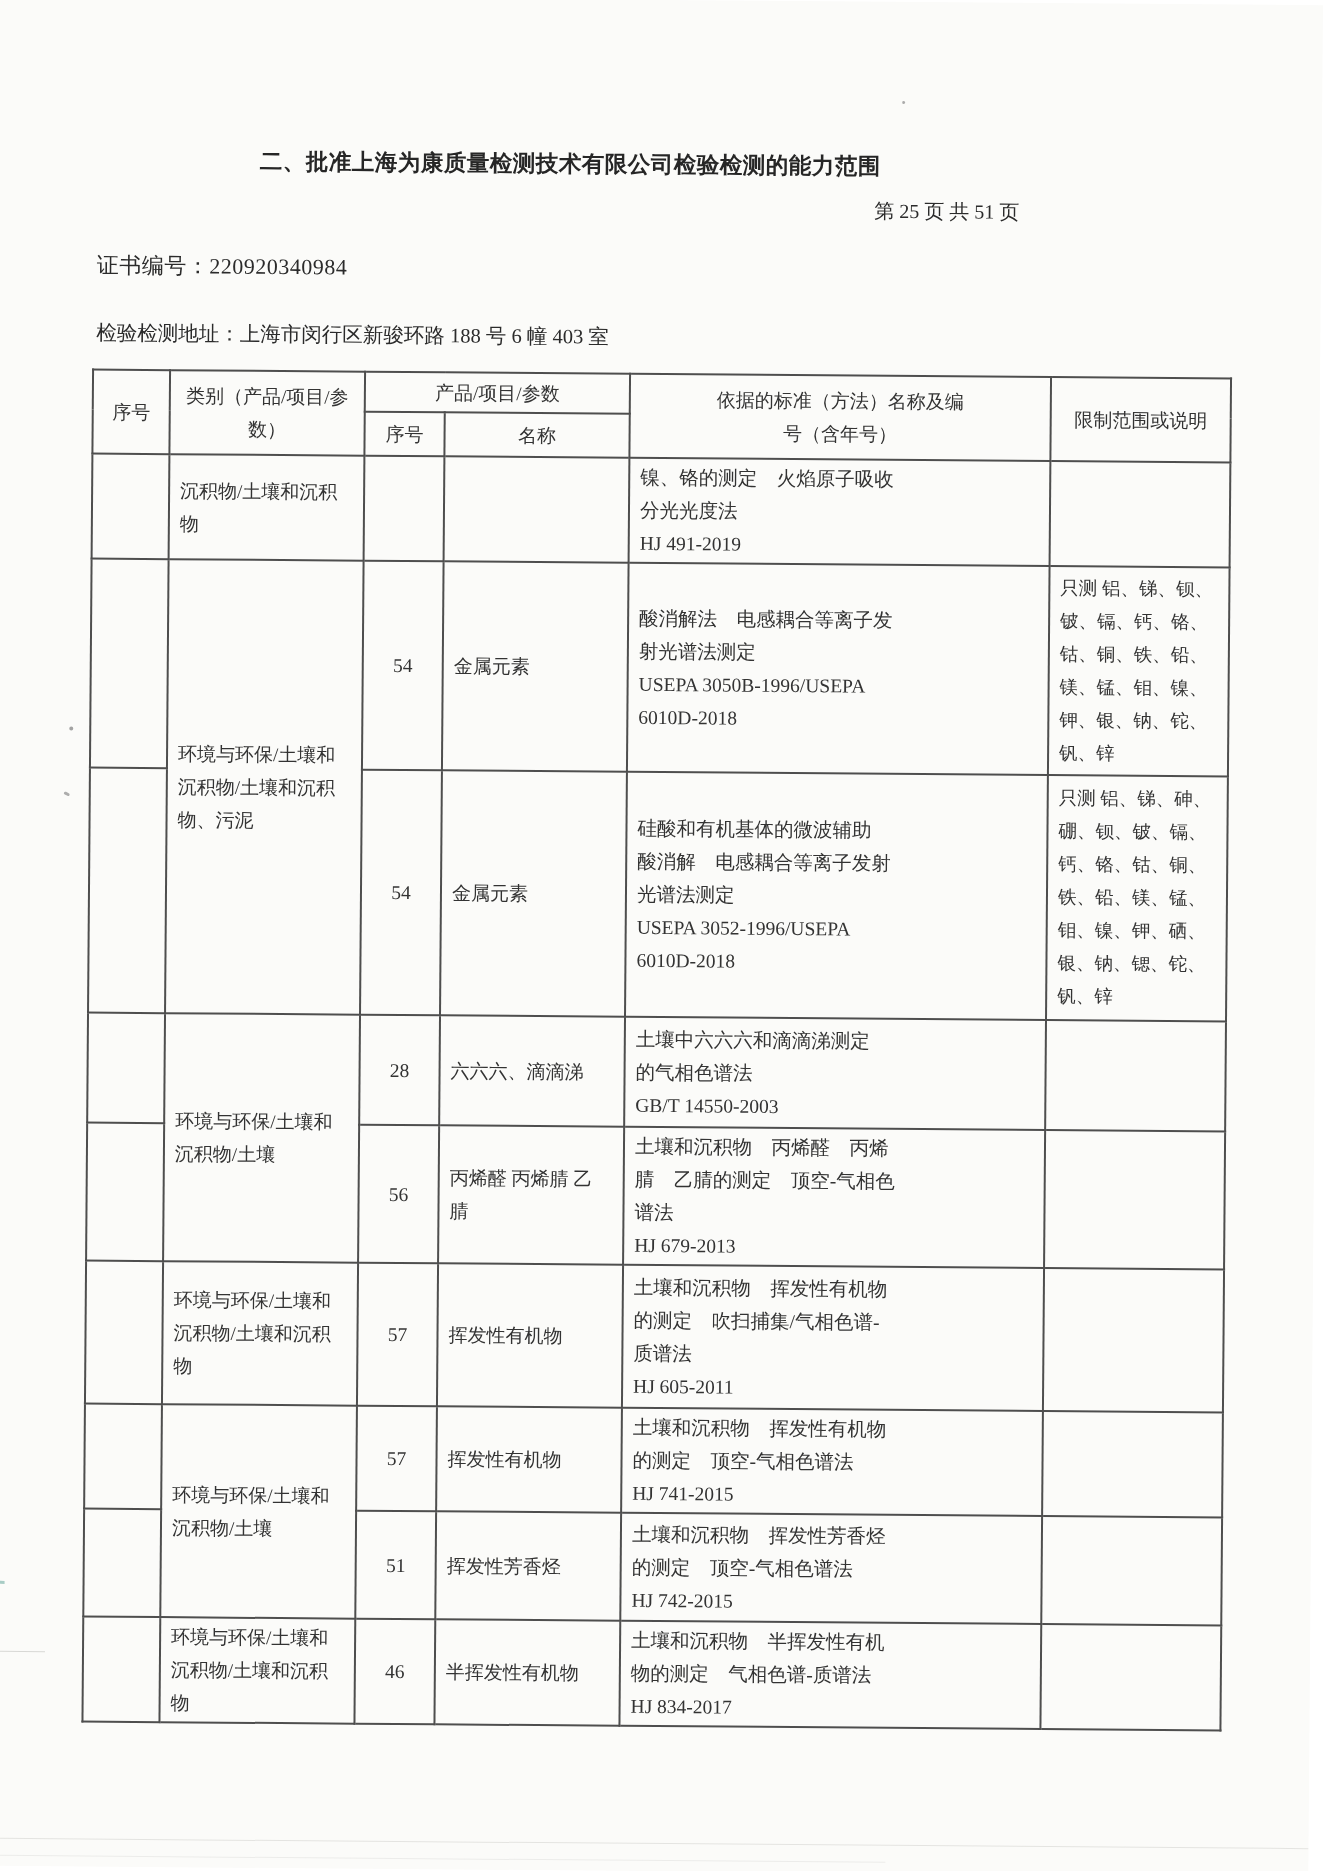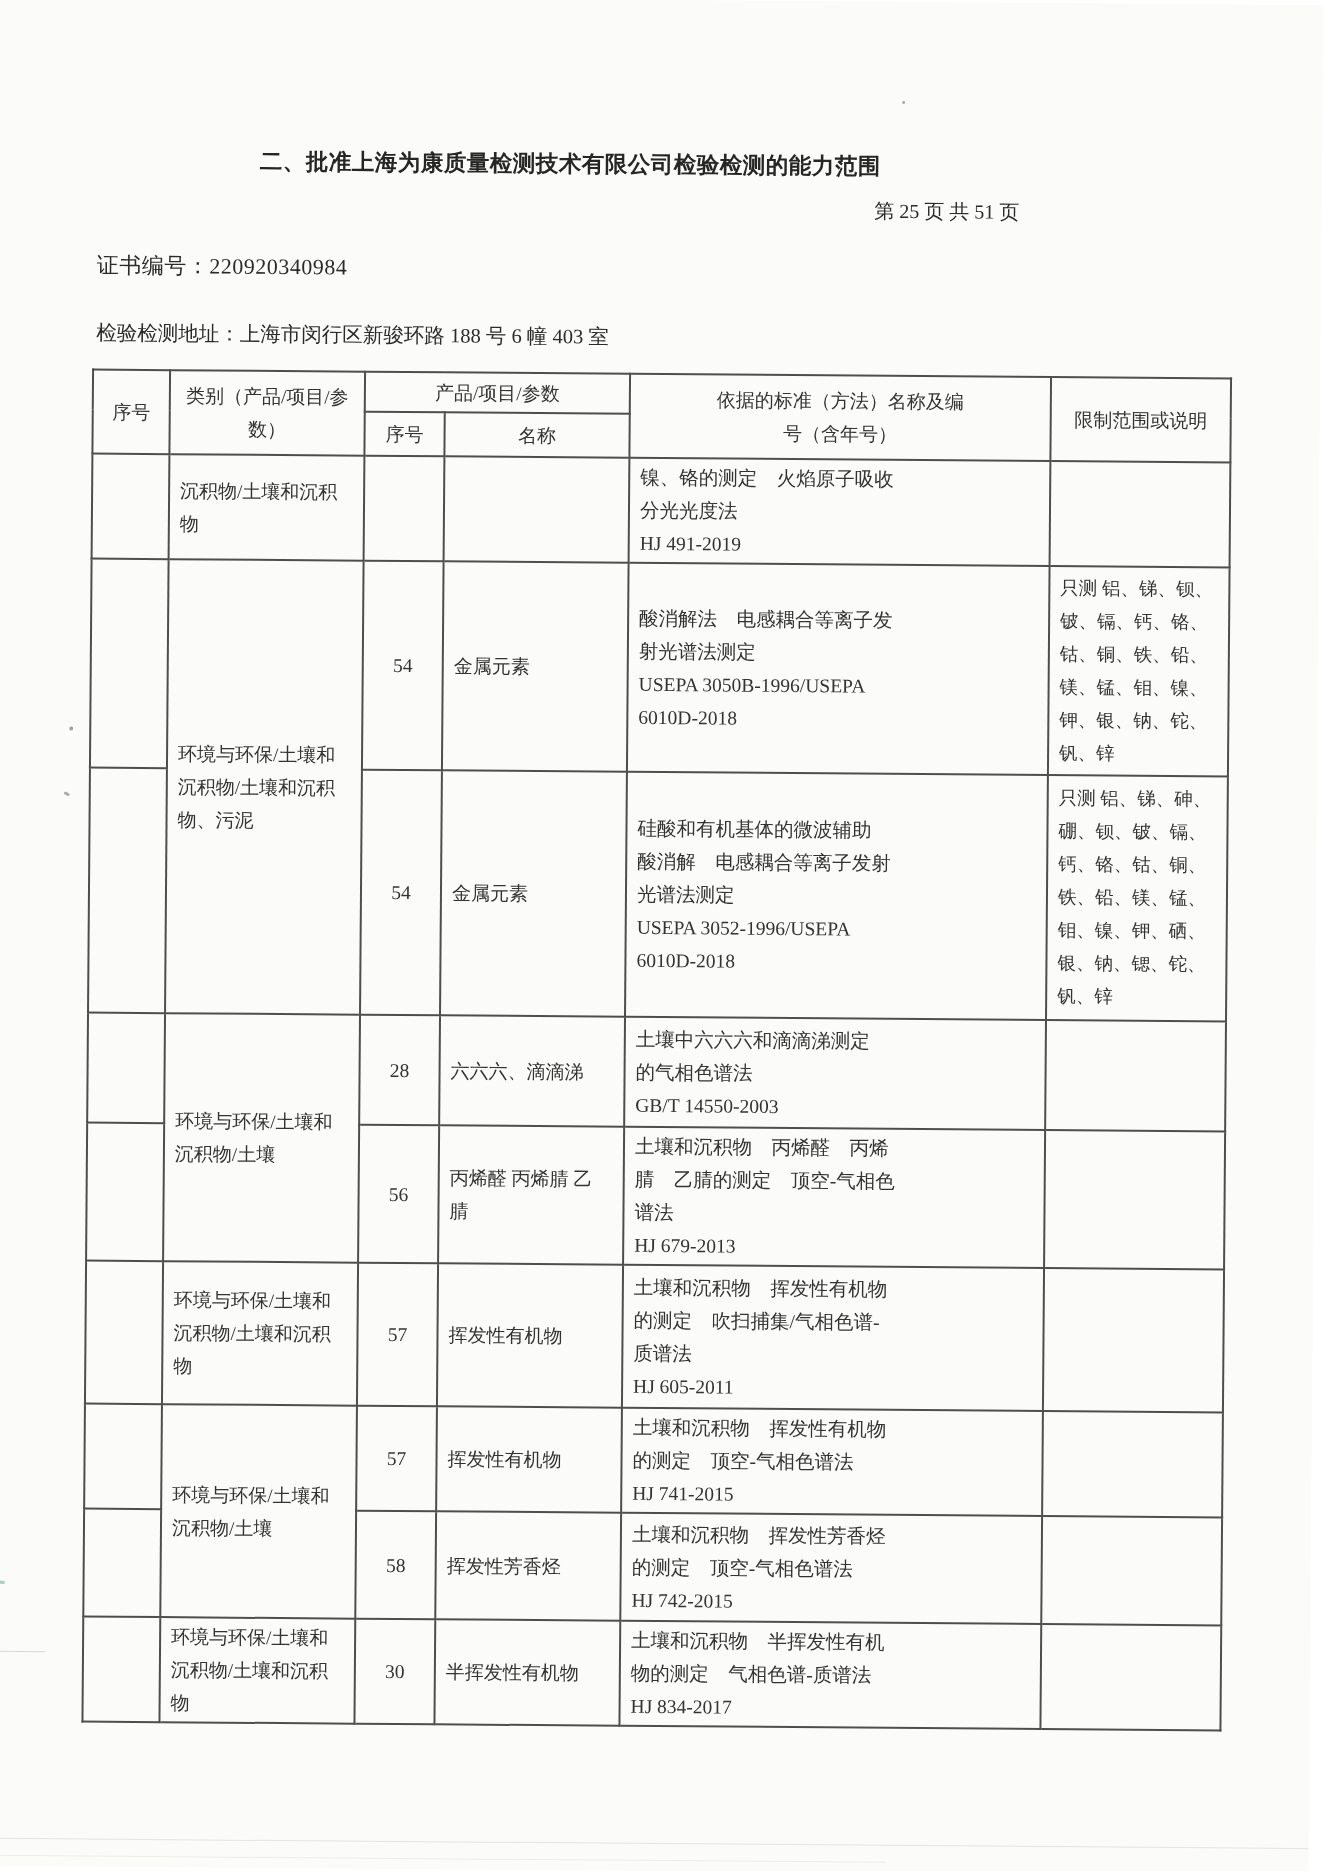--- a/index.html
+++ b/index.html
@@ -200,34 +200,34 @@
 沉积物/土壤</td>
         <td class="c-seq">57</td>
         <td class="c-name">挥发性有机物</td>
         <td class="c-std">土壤和沉积物　挥发性有机物
 的测定　顶空-气相色谱法
 HJ 741-2015</td>
         <td class="c-lim"></td>
       </tr>
       <tr class="rhh">
         <td class="c-seq"></td>
-        <td class="c-seq">58</td>
+        <td class="c-seq">51</td>
         <td class="c-name">挥发性芳香烃</td>
         <td class="c-std">土壤和沉积物　挥发性芳香烃
 的测定　顶空-气相色谱法
 HJ 742-2015</td>
         <td class="c-lim"></td>
       </tr>
 
       <tr class="ri">
         <td class="c-seq"></td>
         <td class="c-cat">环境与环保/土壤和
 沉积物/土壤和沉积
 物</td>
-        <td class="c-seq">30</td>
+        <td class="c-seq">46</td>
         <td class="c-name">半挥发性有机物</td>
         <td class="c-std">土壤和沉积物　半挥发性有机
 物的测定　气相色谱-质谱法
 HJ 834-2017</td>
         <td class="c-lim"></td>
       </tr>
     </tbody>
   </table>
 
   <div class="art art-teal"></div>

